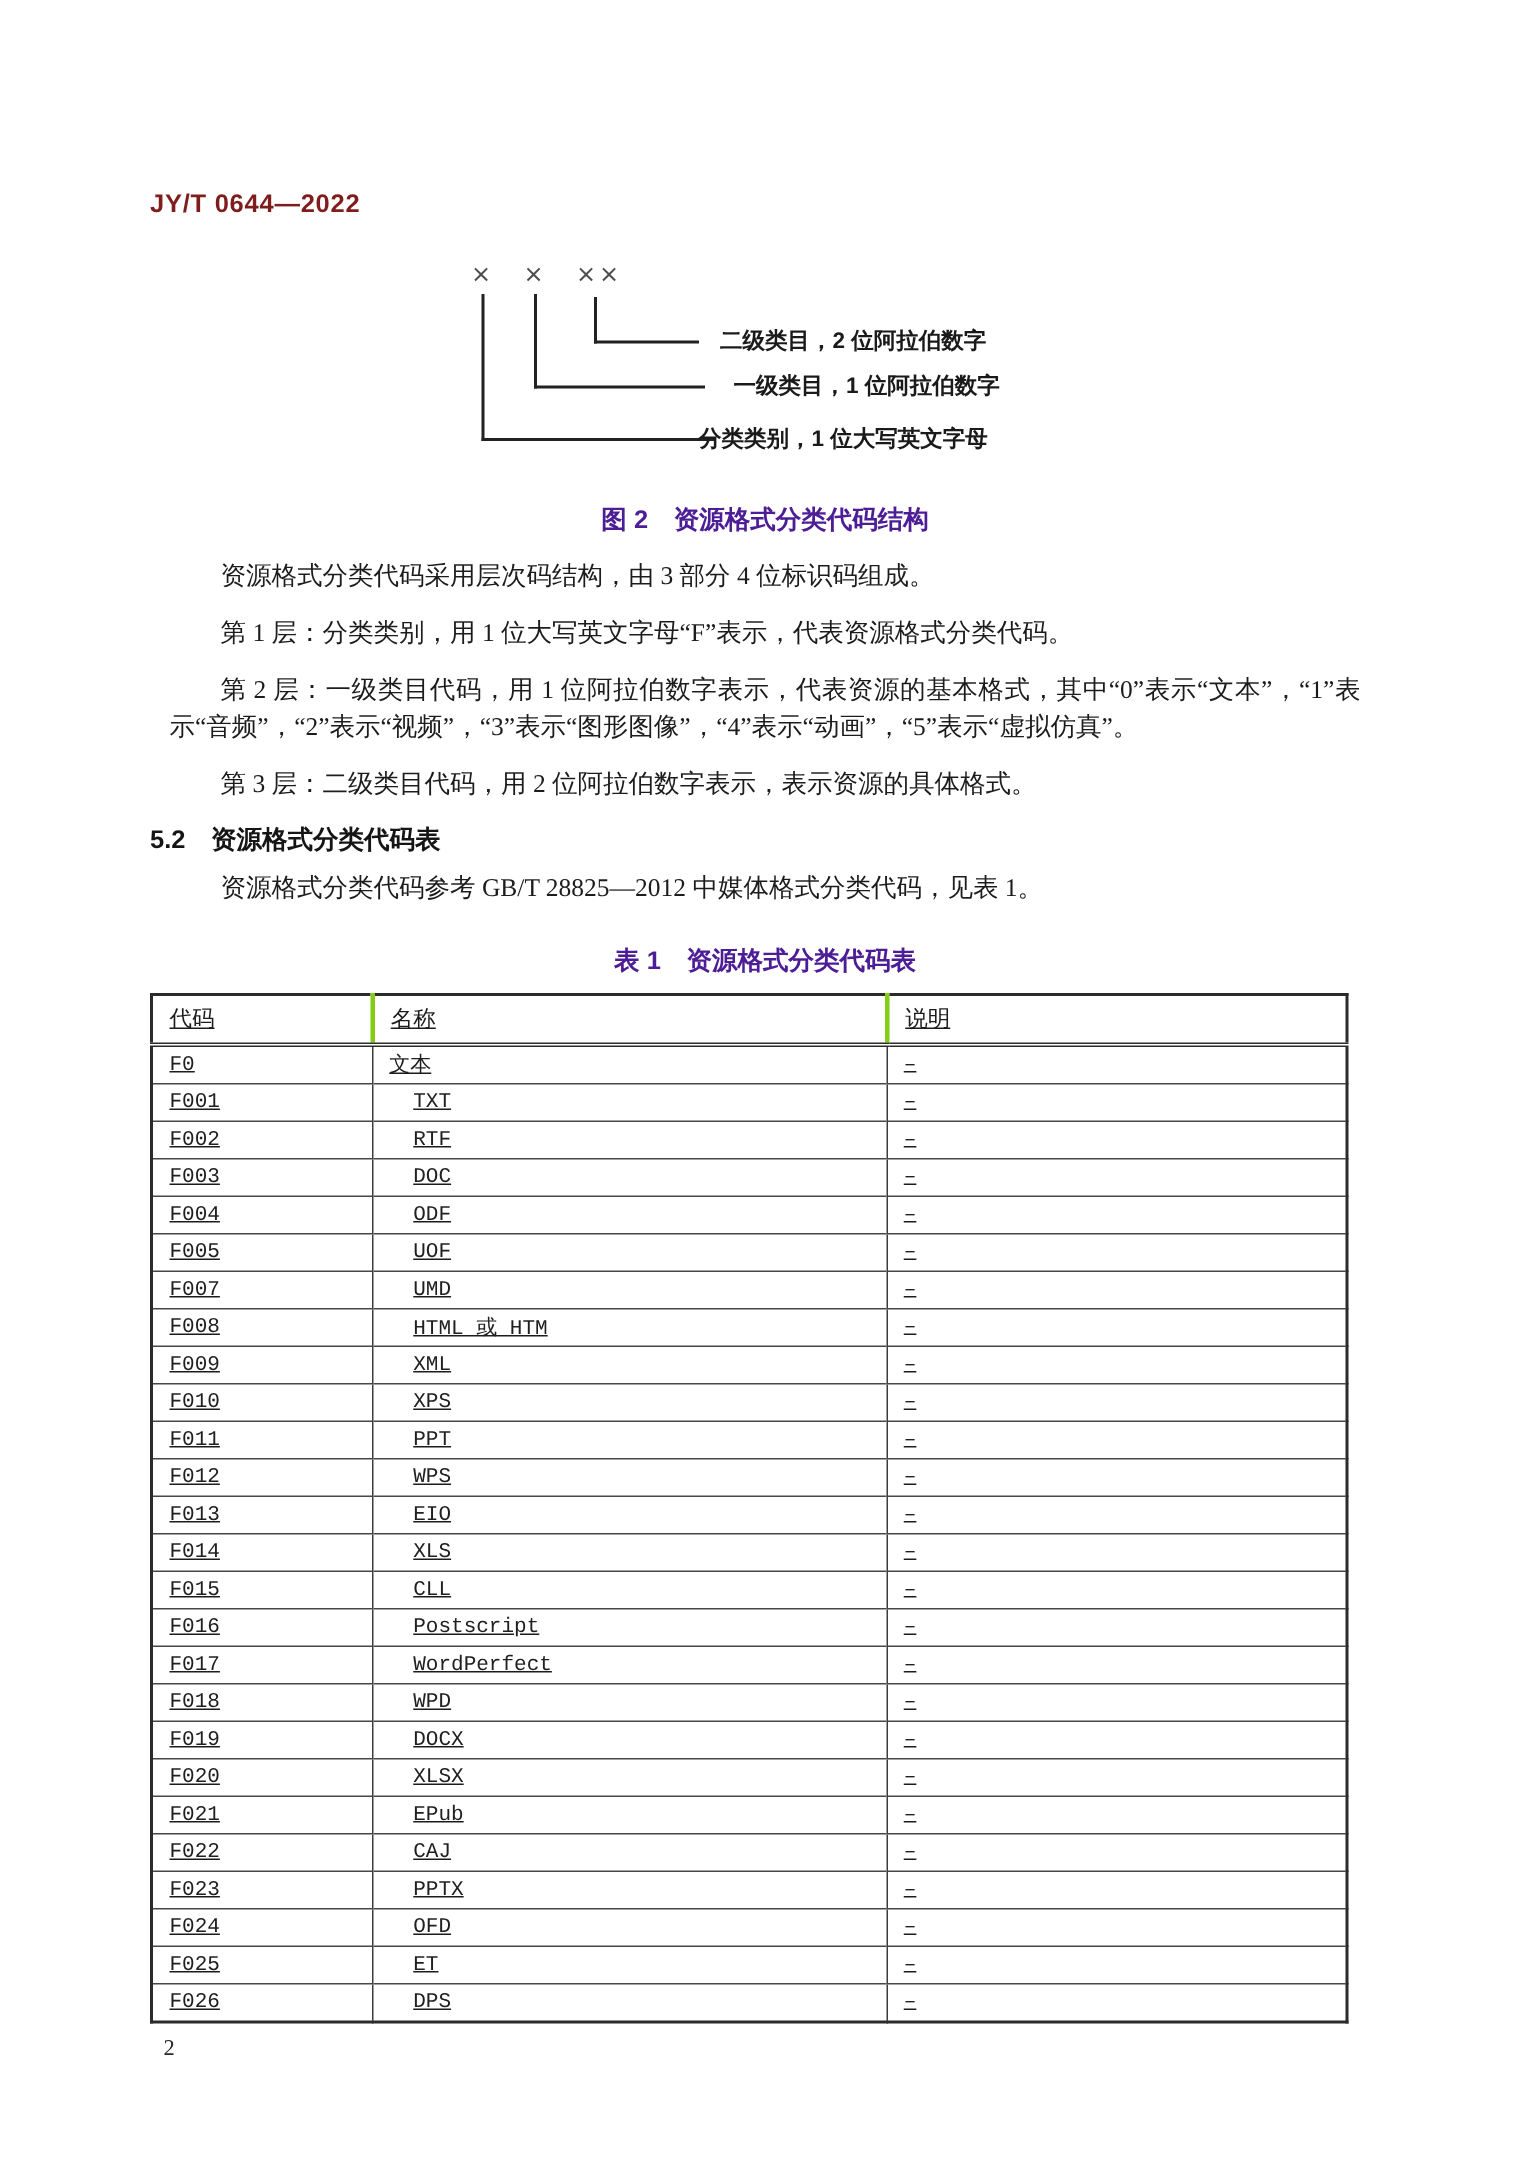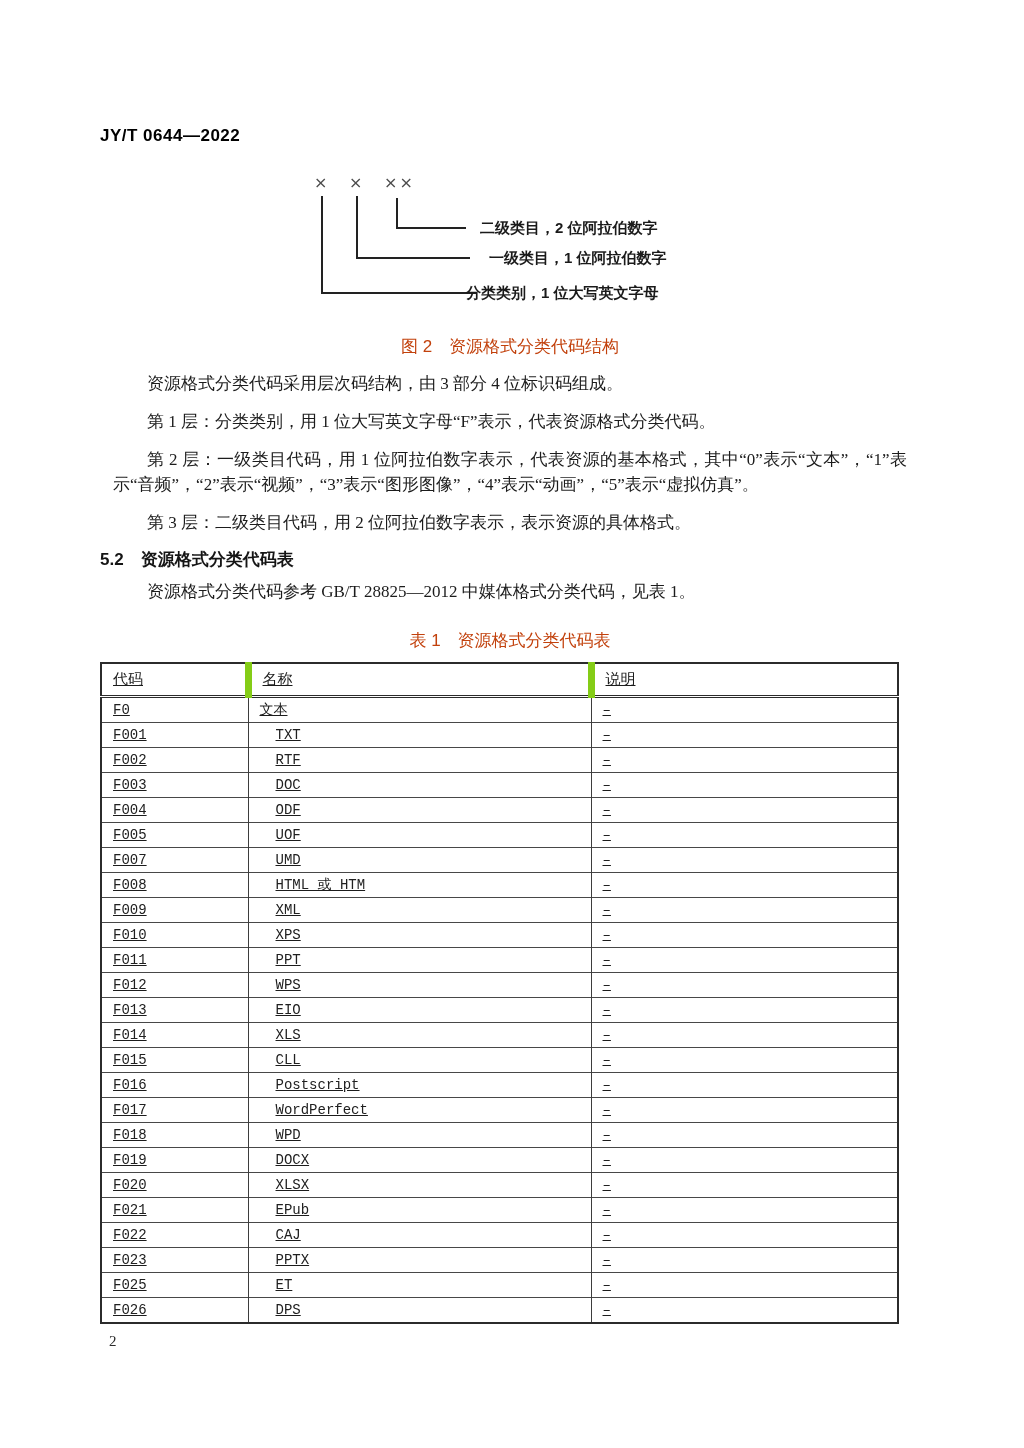--- a/index.html
+++ b/index.html
@@ -14,21 +14,21 @@
     overflow: hidden;
     box-sizing: border-box;
     padding: 126px 104px 0 100px;
   }
   .doc-header {
     font-family: "Liberation Sans", "DejaVu Sans", sans-serif;
     font-weight: bold;
     font-size: 17px;
     line-height: 20px;
     letter-spacing: 0.5px;
-    color: #000000;
+    color: #7f1d1d;
   }
   
   .figure {
     position: relative;
     height: 140px;
     margin-top: 30px;
   }
   .fig-sym {
     position: absolute;
     top: -2px;
@@ -45,25 +45,25 @@
     position: absolute;
     font-family: "Liberation Sans", "DejaVu Sans", sans-serif;
     font-weight: 600;
     font-size: 15px;
     line-height: 17px;
     color: #1a1a1a;
     white-space: nowrap;
   }
   .fig-caption, .table-caption {
     font-family: "Liberation Sans", "DejaVu Sans", sans-serif;
-    font-weight: normal;
+    font-weight: bold;
     font-size: 17px;
     line-height: 22px;
     text-align: center;
-    color: #c2410c;
+    color: #4c1d95;
   }
   .fig-caption { margin-top: 20px; }
   
   .body-text { margin-top: 6px; }
   .para {
     margin: 13px;
     font-size: 17px;
     line-height: 25px;
     text-align: justify;
     text-indent: 2em;
@@ -88,21 +88,21 @@
     border: 2px solid #2b2b2b;
     text-decoration: underline;
   }
   .code-table th {
     font-weight: normal;
     font-size: 15px;
     text-align: left;
     height: 31px;
     padding: 0 0 0 11px;
     border-bottom: 3px double #2b2b2b;
-    border-left: 7px solid #84cc16;
+    border-left: 3px solid #84cc16;
     color: #1c1c1c;
   }
   .code-table th:first-child { border-left: none; }
   .code-table td {
     font-family: "Liberation Mono", "DejaVu Sans Mono", monospace;
     font-size: 14px;
     height: 24px;
     padding: 0 0 0 11px;
     border-top: 1px solid #474747;
     border-left: 1px solid #3d3d3d;
@@ -284,20 +284,25 @@
           <td class="col-code">F022</td>
           <td class="col-name indent">CAJ</td>
           <td class="col-desc">–</td>
         </tr>
         <tr>
           <td class="col-code">F023</td>
           <td class="col-name indent">PPTX</td>
           <td class="col-desc">–</td>
         </tr>
         <tr>
+          <td class="col-code">F024</td>
+          <td class="col-name indent">OFD</td>
+          <td class="col-desc">–</td>
+        </tr>
+        <tr>
           <td class="col-code">F025</td>
           <td class="col-name indent">ET</td>
           <td class="col-desc">–</td>
         </tr>
         <tr>
           <td class="col-code">F026</td>
           <td class="col-name indent">DPS</td>
           <td class="col-desc">–</td>
         </tr>
       </tbody>

